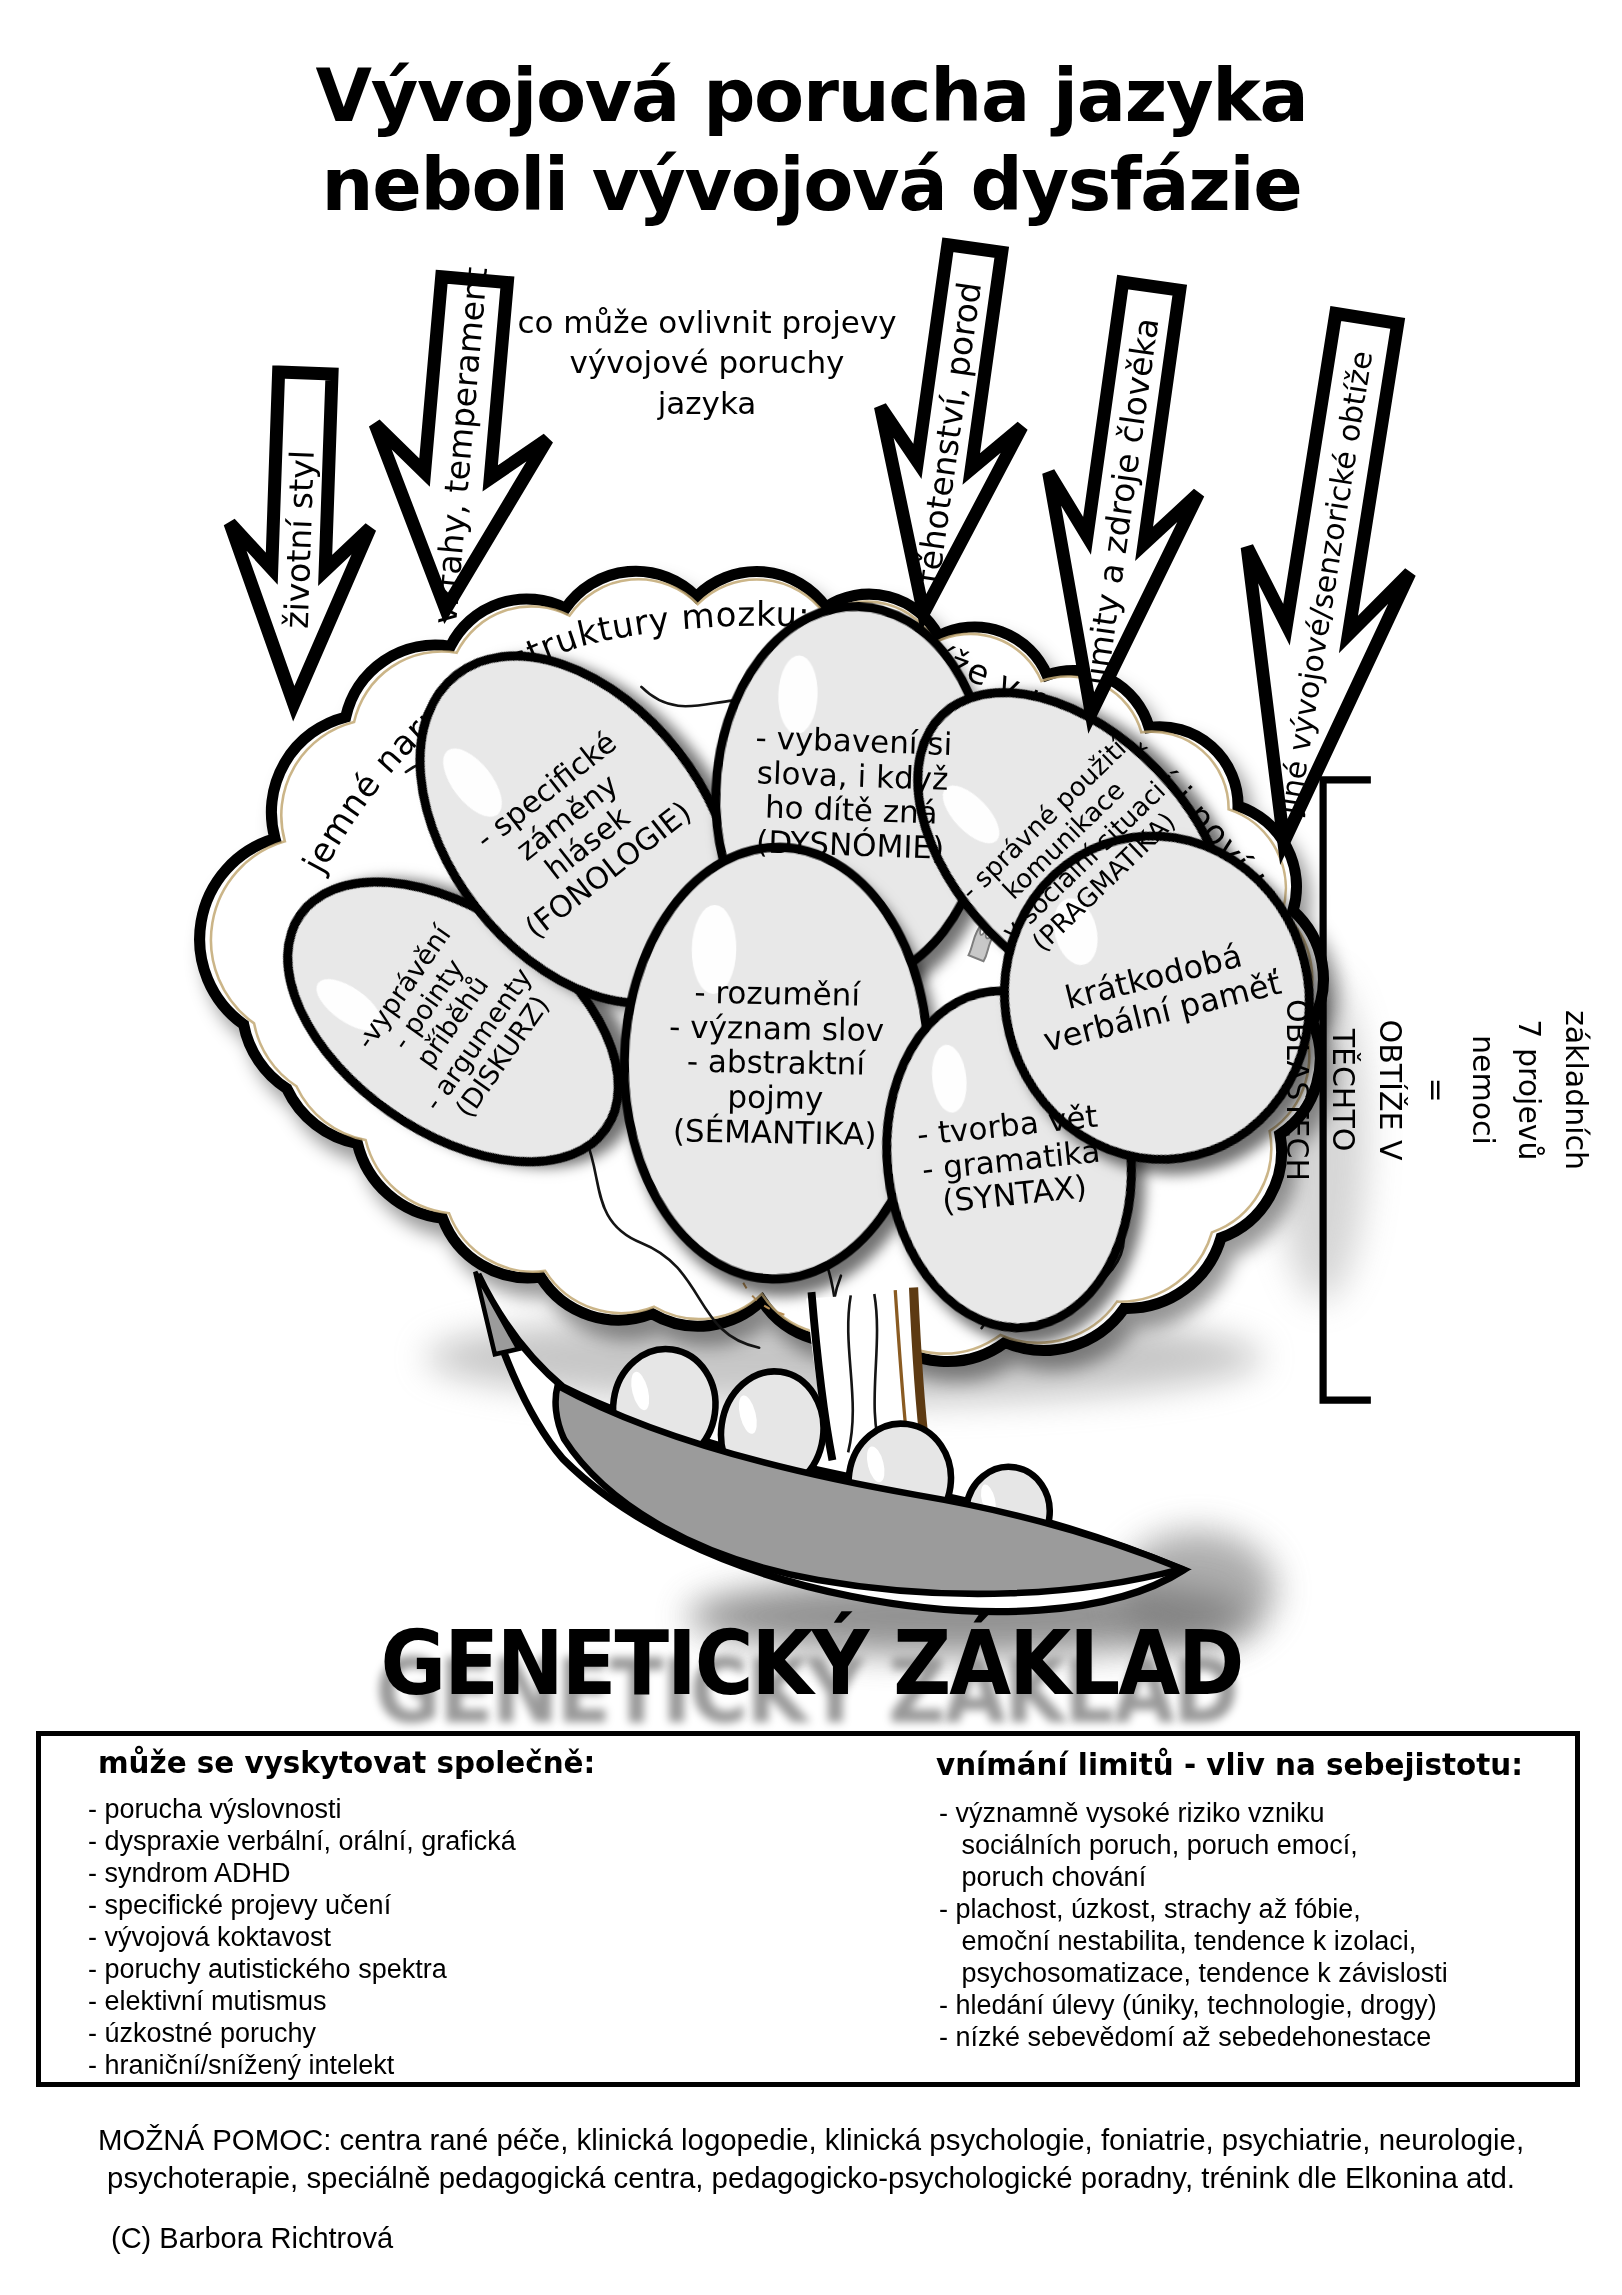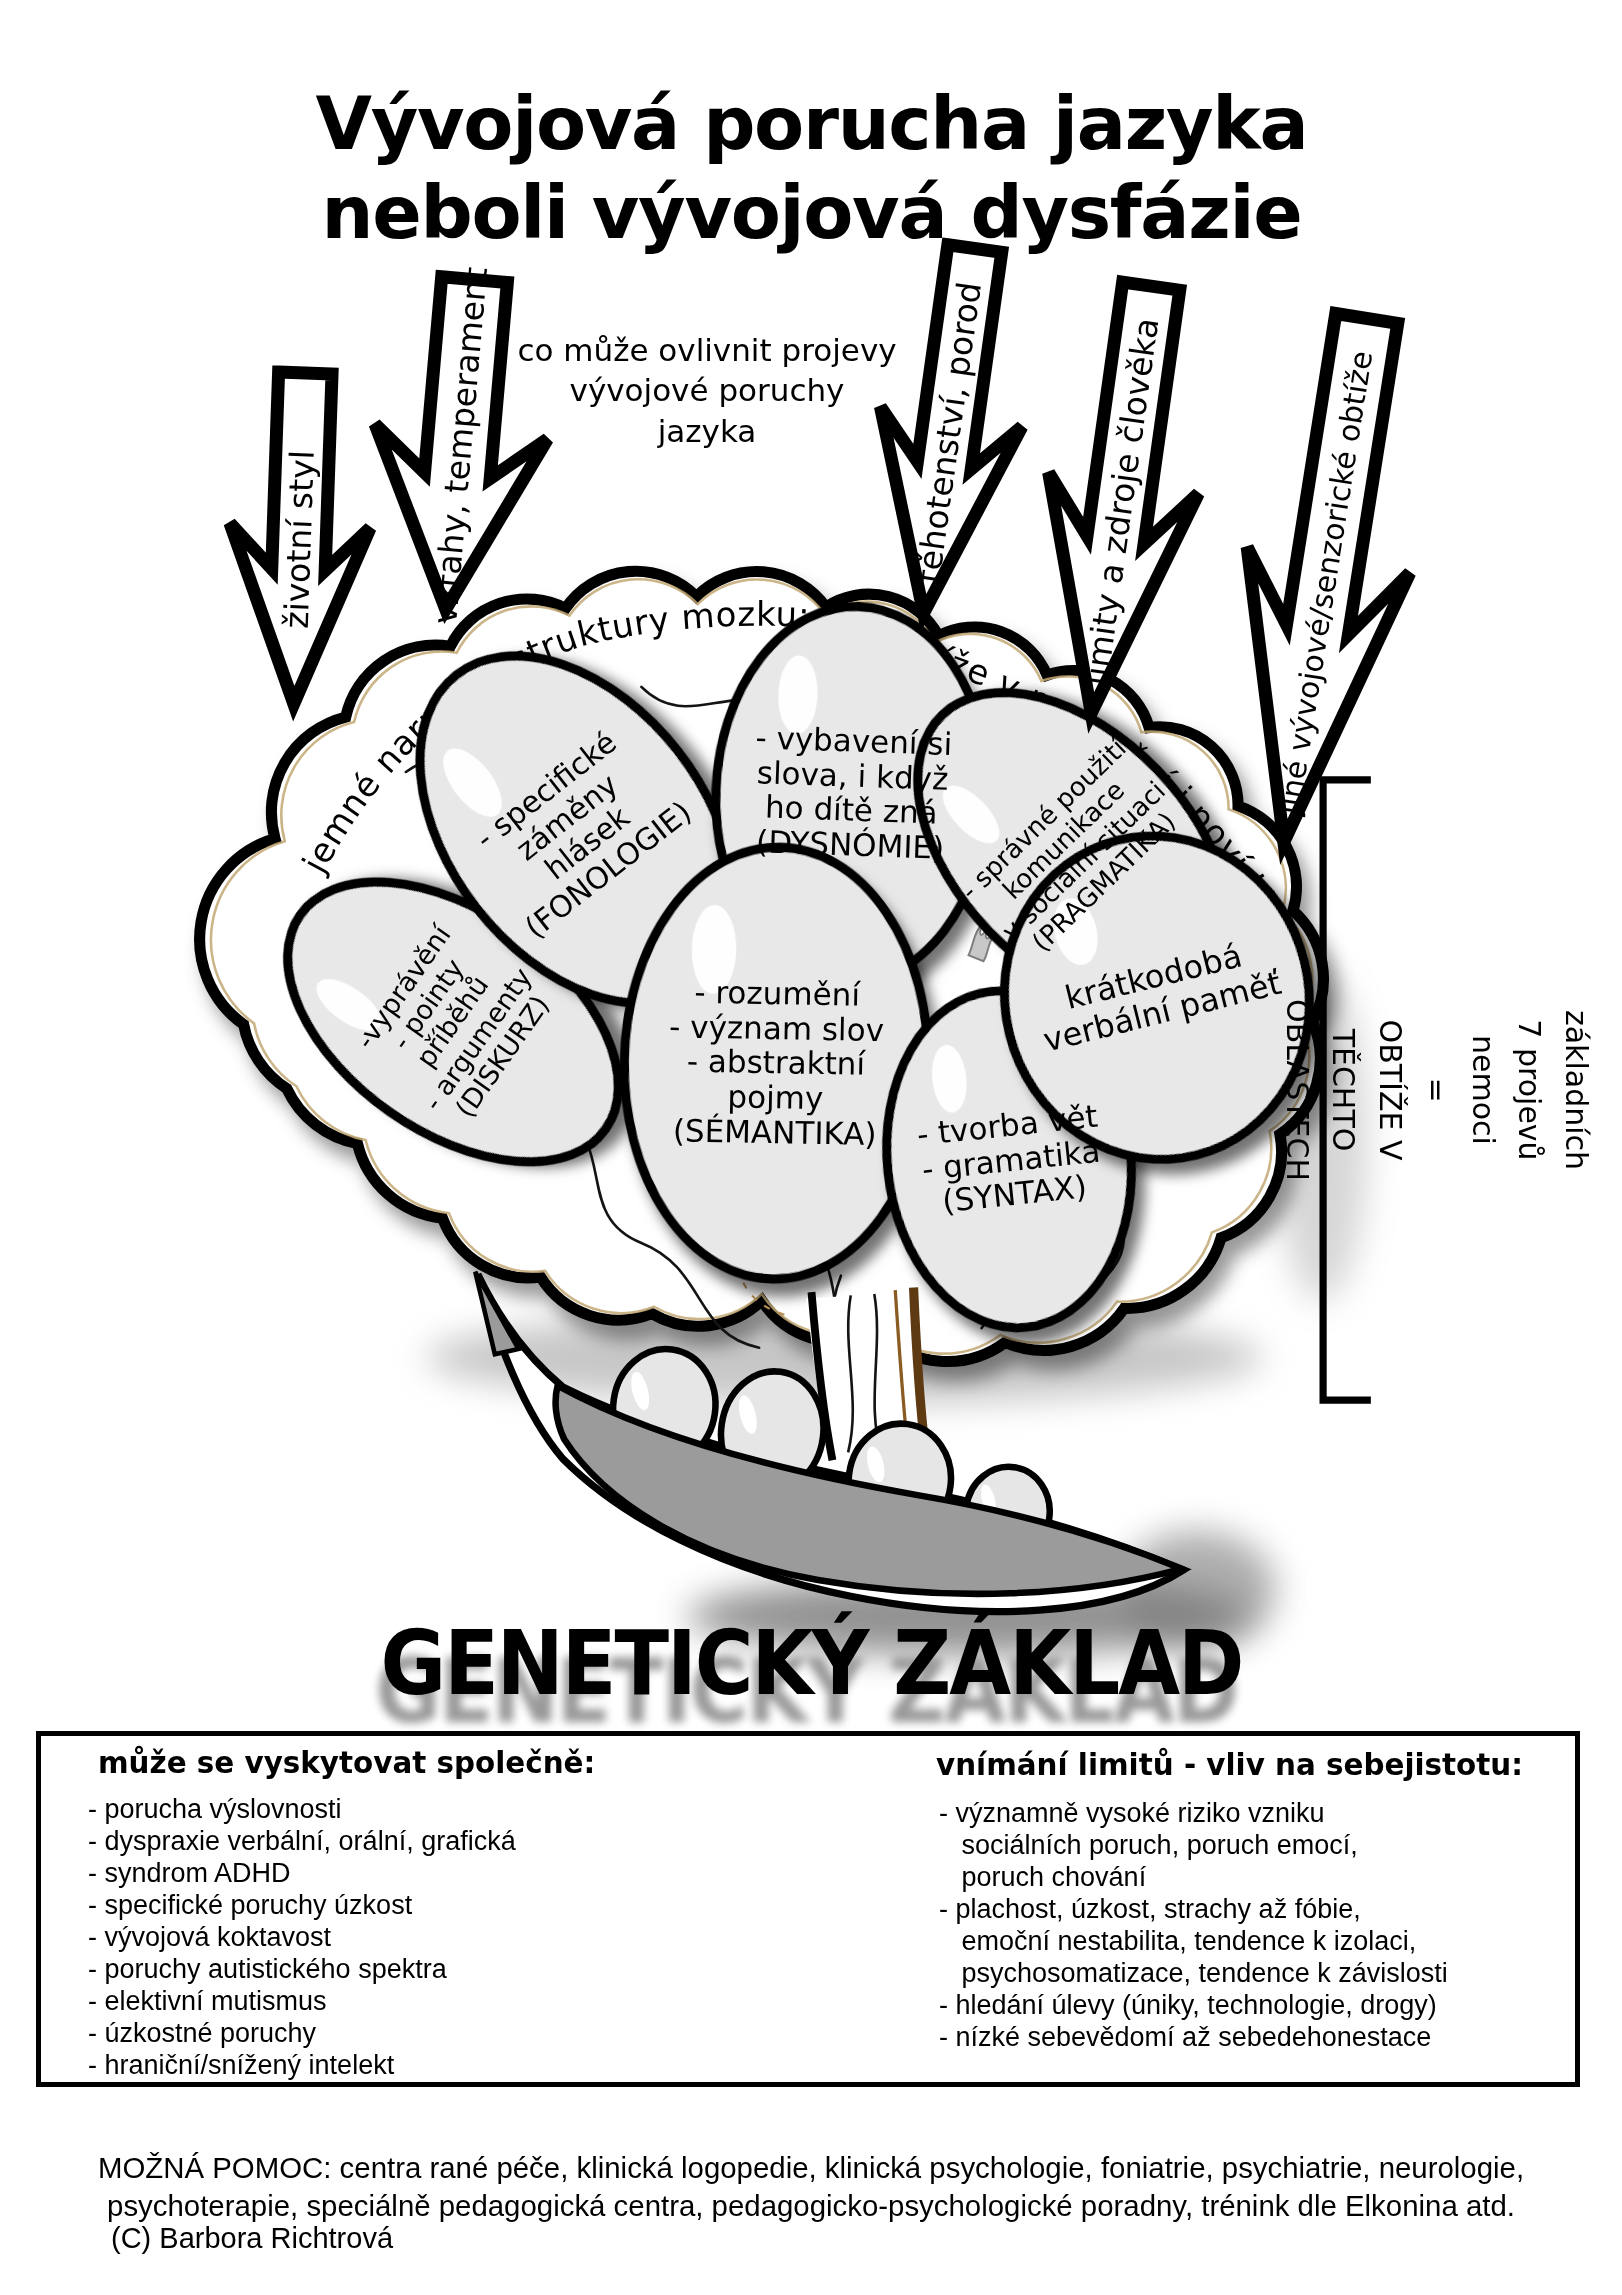--- a/index.html
+++ b/index.html
@@ -1,18 +1,18 @@
 <!DOCTYPE html>
 <html style="font-size:10.5px"><head>
 <meta charset="utf-8">
 <style>
   html,body{margin:0;padding:0;background:#fff;}
   #page{position:relative;width:1623px;height:2295px;background:#fff;overflow:hidden;
         font-family:"DejaVu Sans",sans-serif;color:#000;}
-  .pre{white-space:pre-line;margin-top:28px;}
+  .pre{white-space:pre-line;}
   .prew{white-space:pre-wrap;}
 
   .title{position:absolute;left:0;top:51px;width:1623px;text-align:center;
          font-size:73px;font-weight:700;line-height:1.22;letter-spacing:-1.3px;}
 
   .caption{position:absolute;left:517px;top:302px;width:380px;text-align:center;
            font-size:31px;line-height:1.3;}
 
   .arrow{position:absolute;}
   .arrow svg{position:absolute;left:0;top:0;width:100%;height:100%;overflow:visible;}
@@ -277,21 +277,21 @@
 OBTÍŽE V TĚCHTO OBLASTECH</div>
 
   <div class="genetic">GENETICKÝ ZÁKLAD</div>
 
   <div class="bottom-box"></div>
   <div class="bl-head">může se vyskytovat společně:</div>
   <div class="bl-items">
     <div>- porucha výslovnosti</div>
     <div>- dyspraxie verbální, orální, grafická</div>
     <div>- syndrom ADHD</div>
-    <div>- specifické poruchy úzkost</div>
+    <div>- specifické projevy učení</div>
     <div>- vývojová koktavost</div>
     <div>- poruchy autistického spektra</div>
     <div>- elektivní mutismus</div>
     <div>- úzkostné poruchy</div>
     <div>- hraniční/snížený intelekt</div>
   </div>
   <div class="br-head">vnímání limitů - vliv na sebejistotu:</div>
   <div class="br-items">
     <div class="prew">- významně vysoké riziko vzniku
    sociálních poruch, poruch emocí,

